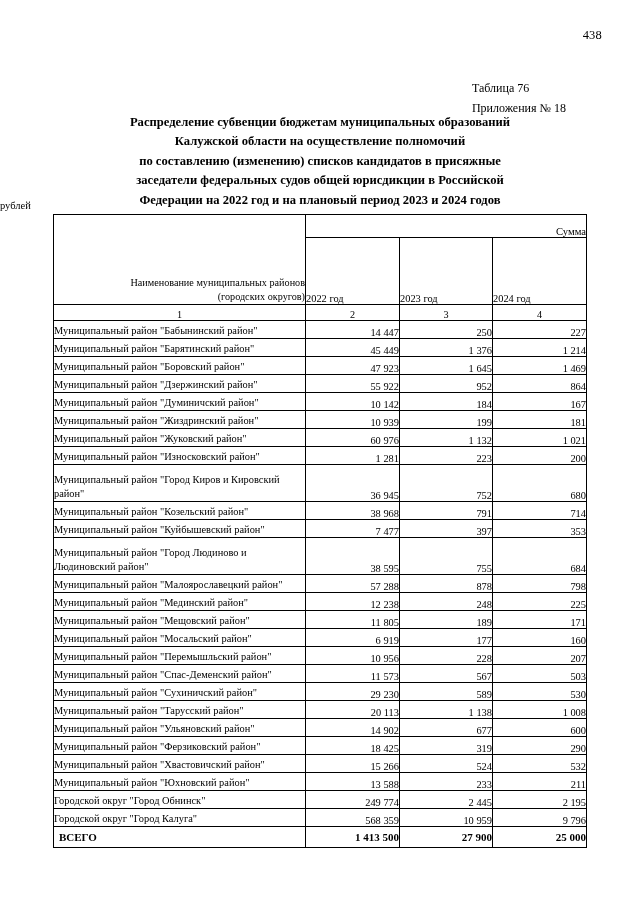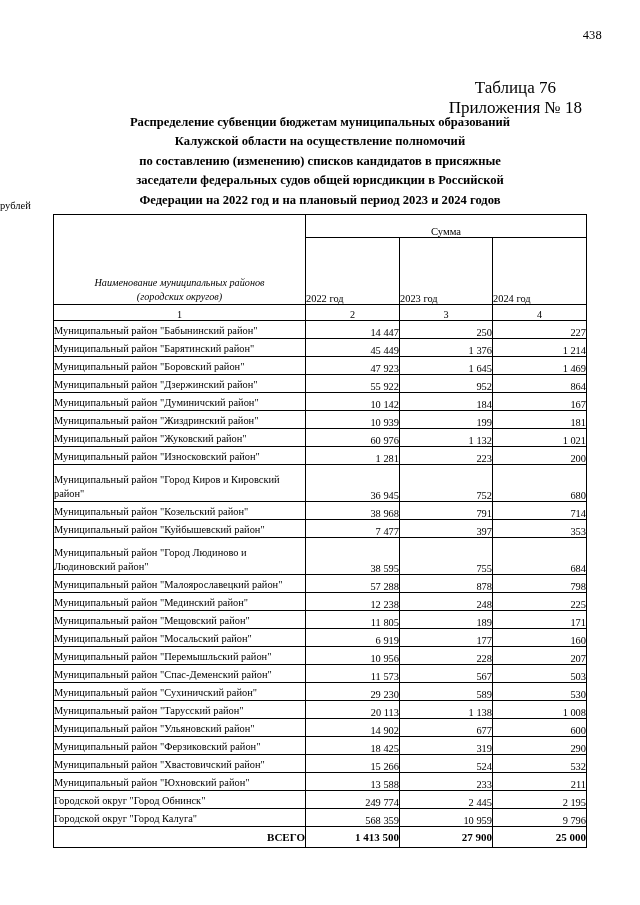--- a/index.html
+++ b/index.html
@@ -24,23 +24,23 @@
   .page-number {
     position: absolute;
     top: 28px;
     right: 18px;
     font-size: 12.5px;
     letter-spacing: 0.2px;
   }
   .meta-block {
     position: absolute;
     top: 78px;
-    right: 38px;
-    text-align: center;
-    font-size: 17px;
+    right: 54px;
+    text-align: left;
+    font-size: 12px;
     line-height: 20px;
   }
   .meta-line {
     white-space: nowrap;
   }
   .title-block {
     position: absolute;
     top: 113px;
     left: 0;
     width: 640px;
@@ -70,30 +70,29 @@
     table-layout: fixed;
     font-size: 10.3px;
   }
   table.main td, table.main th {
     border: 1px solid #000000;
     padding: 0;
     vertical-align: bottom;
     font-weight: normal;
   }
   .hdr-name {
-    text-align: center;
+    text-align: right;
     vertical-align: middle;
     height: 88px;
     line-height: 14px;
     font-size: 10.2px;
     padding: 0 6px;
-    font-style: italic;
   }
   .hdr-sum {
-    text-align: center;
+    text-align: right;
     vertical-align: middle;
     height: 22px;
     font-size: 10.6px;
   }
   .hdr-year {
     text-align: left;
     vertical-align: middle;
     height: 66px;
     font-size: 10.4px;
   }
@@ -117,21 +116,20 @@
     font-size: 10.4px;
     white-space: nowrap;
   }
   tr.row td { height: 17px; }
   tr.row.tall td { height: 36px; }
   tr.total td {
     font-weight: bold;
     height: 20px;
     vertical-align: middle;
     font-size: 11px;
-    text-align: right;
   }
   tr.total td.name { padding-left: 5px; }
   .col-name  { width: 252px; }
   .col-y1    { width: 94px; }
   .col-y2    { width: 93px; }
   .col-y3    { width: 94px; }
 </style>
 </head>
 <body>
 

